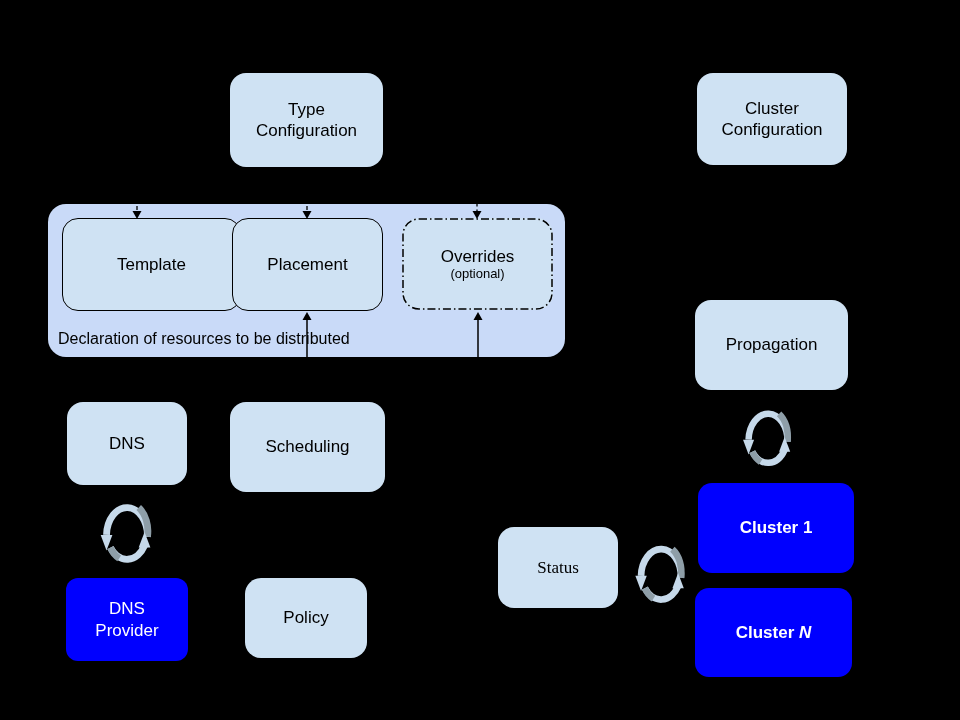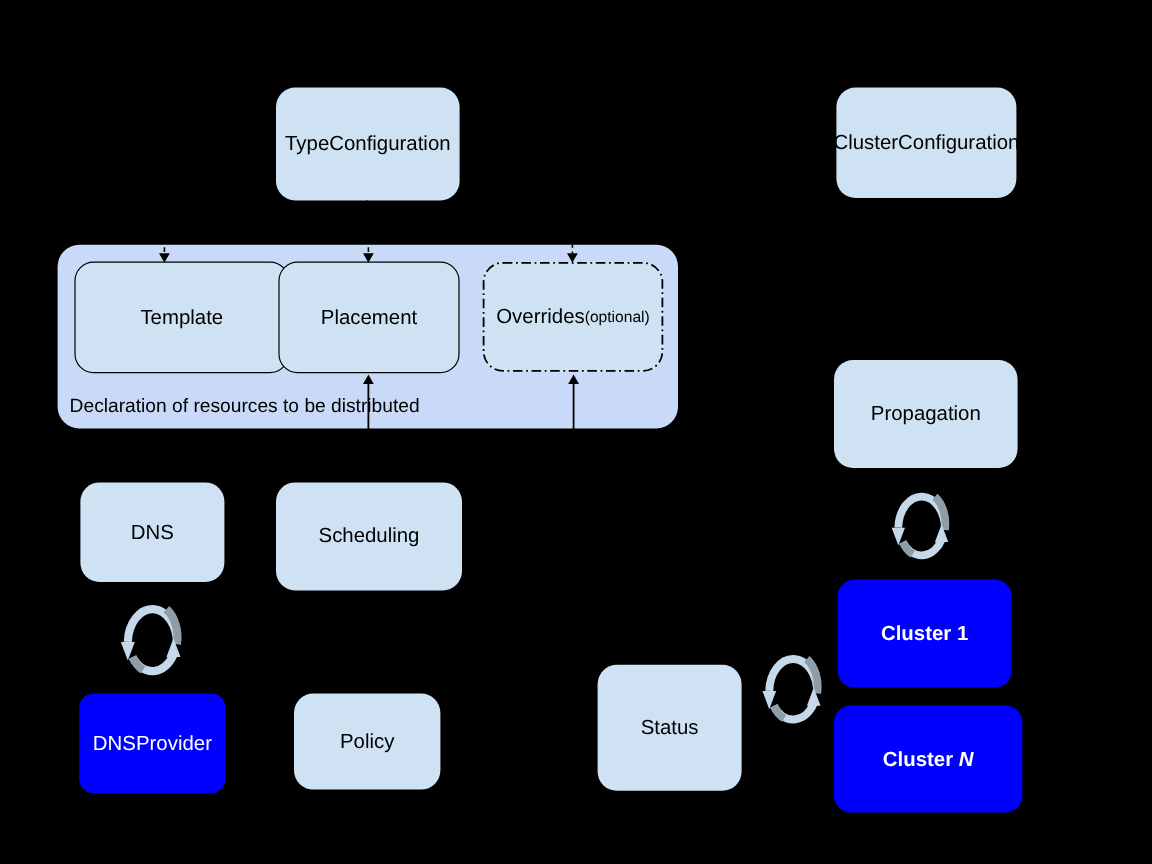--- a/index.html
+++ b/index.html
@@ -20,21 +20,21 @@
   #canvas {
     position: relative;
     width: 960px;
     height: 720px;
     background: var(--canvas-bg);
     overflow: hidden;
   }
   .node {
     position: absolute;
     display: flex;
-    flex-direction: row;
+    flex-direction: column;
     align-items: center;
     justify-content: center;
     text-align: center;
     font-size: 17px;
     line-height: 1.25;
     color: var(--label-color);
   }
   .light {
     background: var(--light-box-fill);
     border-radius: 16px;
@@ -65,24 +65,24 @@
   .sublabel { font-size: 13px; line-height: 1.1; }
   
   #type-config    { left: 230px; top:  73px; width: 153px; height: 94px; }
   #cluster-config { left: 697px; top:  73px; width: 150px; height: 92px; }
   #template       { left:  62px; top: 218px; width: 179px; height: 93px; }
   #placement      { left: 232px; top: 218px; width: 151px; height: 93px; }
   #overrides      { left: 402px; top: 218px; width: 151px; height: 92px; }
   #dns            { left:  67px; top: 402px; width: 120px; height: 83px; }
   #scheduling     { left: 230px; top: 402px; width: 155px; height: 90px; }
   #propagation    { left: 695px; top: 300px; width: 153px; height: 90px; }
-  #status         { left: 498px; top: 554px; width: 120px; height: 105px; }
+  #status         { left: 498px; top: 527px; width: 120px; height: 81px; font-family: Liberation Serif, serif; }
   #policy         { left: 245px; top: 578px; width: 122px; height: 80px; }
   #dns-provider   { left:  66px; top: 578px; width: 122px; height: 83px; }
-  #cluster-1      { left: 698px; top: 483px; width: 145px; height: 90px; border-radius: 14px; }
+  #cluster-1      { left: 698px; top: 483px; width: 156px; height: 90px; border-radius: 14px; }
   #cluster-n      { left: 695px; top: 588px; width: 157px; height: 89px; border-radius: 14px; }
   
   .sync { position: absolute; }
   #dns-sync    { left:  95px; top: 492px; width: 64px; height: 78px; }
   #prop-sync   { left: 740px; top: 399px; width: 56px; height: 74px; }
   #status-sync { left: 632px; top: 534px; width: 58px; height: 76px; }
   .sync-a { stroke: var(--sync-light); stroke-width: 7; fill: none; }
   .sync-b { stroke: var(--sync-dark);  stroke-width: 7; fill: none; }
   .sync-head { fill: var(--sync-light); }
   

